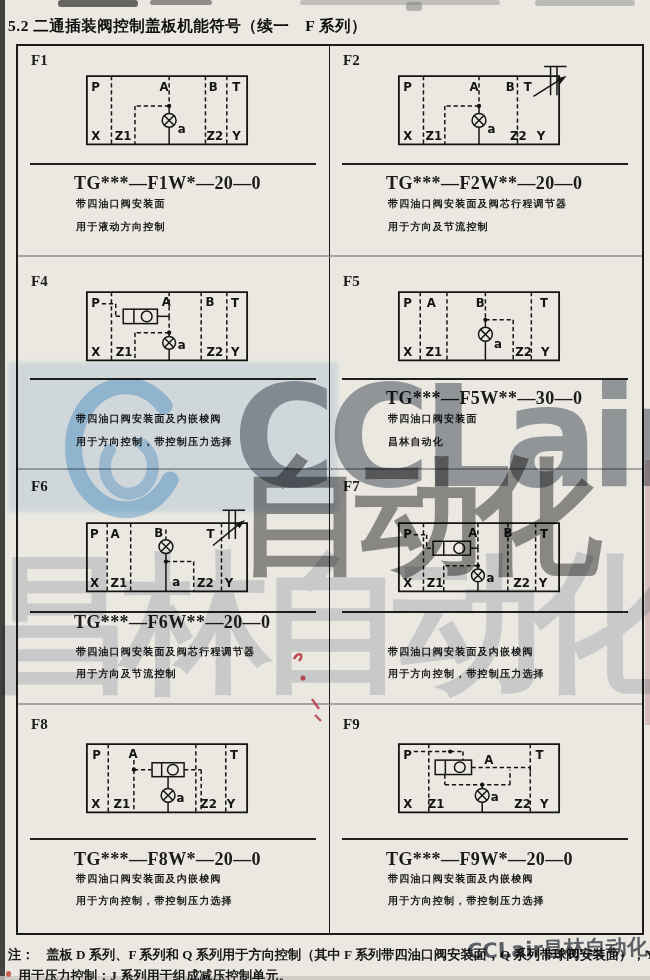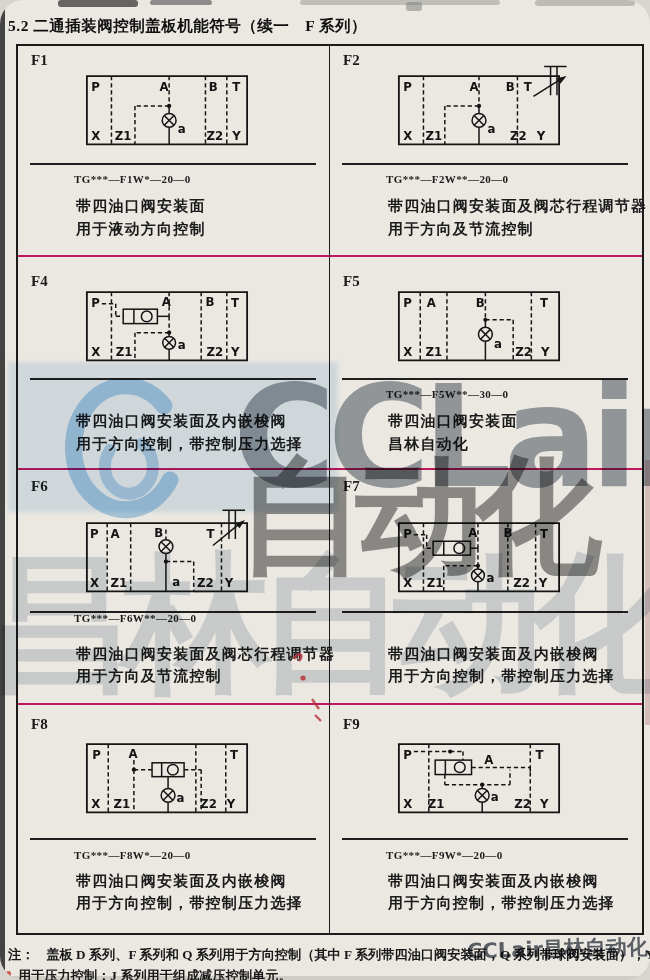--- a/index.html
+++ b/index.html
@@ -1,20 +1,20 @@
 <!DOCTYPE html>
 <html><head>
 <meta charset="utf-8">
 <style>
   * { margin:0; padding:0; box-sizing:border-box; }
   html,body { background:#d8d5cf; }
   .page{
     position:relative; width:650px; height:980px; overflow:hidden;
     background:#ebe8e2;
-    font-family:"Liberation Serif", serif; color:#1b1b1b;border-radius:24px;
+    font-family:"Liberation Serif", serif; color:#1b1b1b;
   }
   
   .edge-left{position:absolute;left:0;top:0;width:5px;height:980px;background:#262626;opacity:.85;}
   .edge-bottom{position:absolute;left:0;top:976px;width:650px;height:4px;background:#c9c6c0;opacity:.8;}
   .smudge{position:absolute;border-radius:3px;}
   .sm1{left:58px;top:0;width:80px;height:7px;background:#3a3a3a;opacity:.75;}
   .sm2{left:150px;top:0;width:62px;height:5px;background:#5a5a5a;opacity:.65;}
   .sm3{left:300px;top:0;width:200px;height:5px;background:#9b9b96;opacity:.55;}
   .sm4{left:535px;top:0;width:100px;height:6px;background:#8d8d88;opacity:.5;}
   .sm5{left:406px;top:2px;width:16px;height:9px;background:#777;opacity:.5;}
@@ -31,26 +31,26 @@
 
   
   .tbl{
     position:absolute; left:16px; top:44px; width:628px; height:891px;
     border:2.5px solid #1b1b1b;
     display:grid; grid-template-columns:1fr 1fr;
     grid-template-rows:211px 213px 235px 1fr;
   }
   .cell{position:relative;}
   .cell.colL{border-right:1.8px solid #1b1b1b;}
-  .cell.rb{border-bottom:2px solid #be185d;}
+  .cell.rb{border-bottom:2px solid #a3a3a3;}
   .cid{position:absolute; left:13px; font-size:15px; font-weight:600;}
   .schem{position:absolute; left:58px; width:182px; height:94px;}
   .sep{position:absolute; left:12px; width:286px; height:1.6px; background:#1f1f1f;}
-  .code{position:absolute; left:56px; font-size:11px; font-weight:600; letter-spacing:.4px; white-space:nowrap;}
-  .d1,.d2{position:absolute; left:58px; font-size:15px; font-weight:600; letter-spacing:1.2px; white-space:nowrap;}
+  .code{position:absolute; left:56px; font-size:18px; font-weight:600; letter-spacing:.4px; white-space:nowrap;}
+  .d1,.d2{position:absolute; left:58px; font-size:10px; font-weight:600; letter-spacing:1.2px; white-space:nowrap;}
 
   .r1 .cid{top:6px}  .r1 .schem{top:13px} .r1 .sep{top:117px} .r1 .code{top:127px} .r1 .d1{top:151px} .r1 .d2{top:174px}
   .r2 .cid{top:16px}  .r2 .schem{top:18px} .r2 .sep{top:121px} .r2 .code{top:131px} .r2 .d1{top:155px} .r2 .d2{top:178px}
   .r3 .cid{top:8px}  .r3 .schem{top:36px} .r3 .sep{top:141px} .r3 .code{top:142px} .r3 .d1{top:175px} .r3 .d2{top:197px}
   .r4 .cid{top:11px} .r4 .schem{top:22px} .r4 .sep{top:133px} .r4 .code{top:144px} .r4 .d1{top:167px} .r4 .d2{top:189px}
 
   
   .ln{stroke:#141414; stroke-width:1.4; fill:none; stroke-linecap:butt;}
   .thk{stroke-width:1.7;}
   .dsh{stroke-dasharray:4 2.6;}

